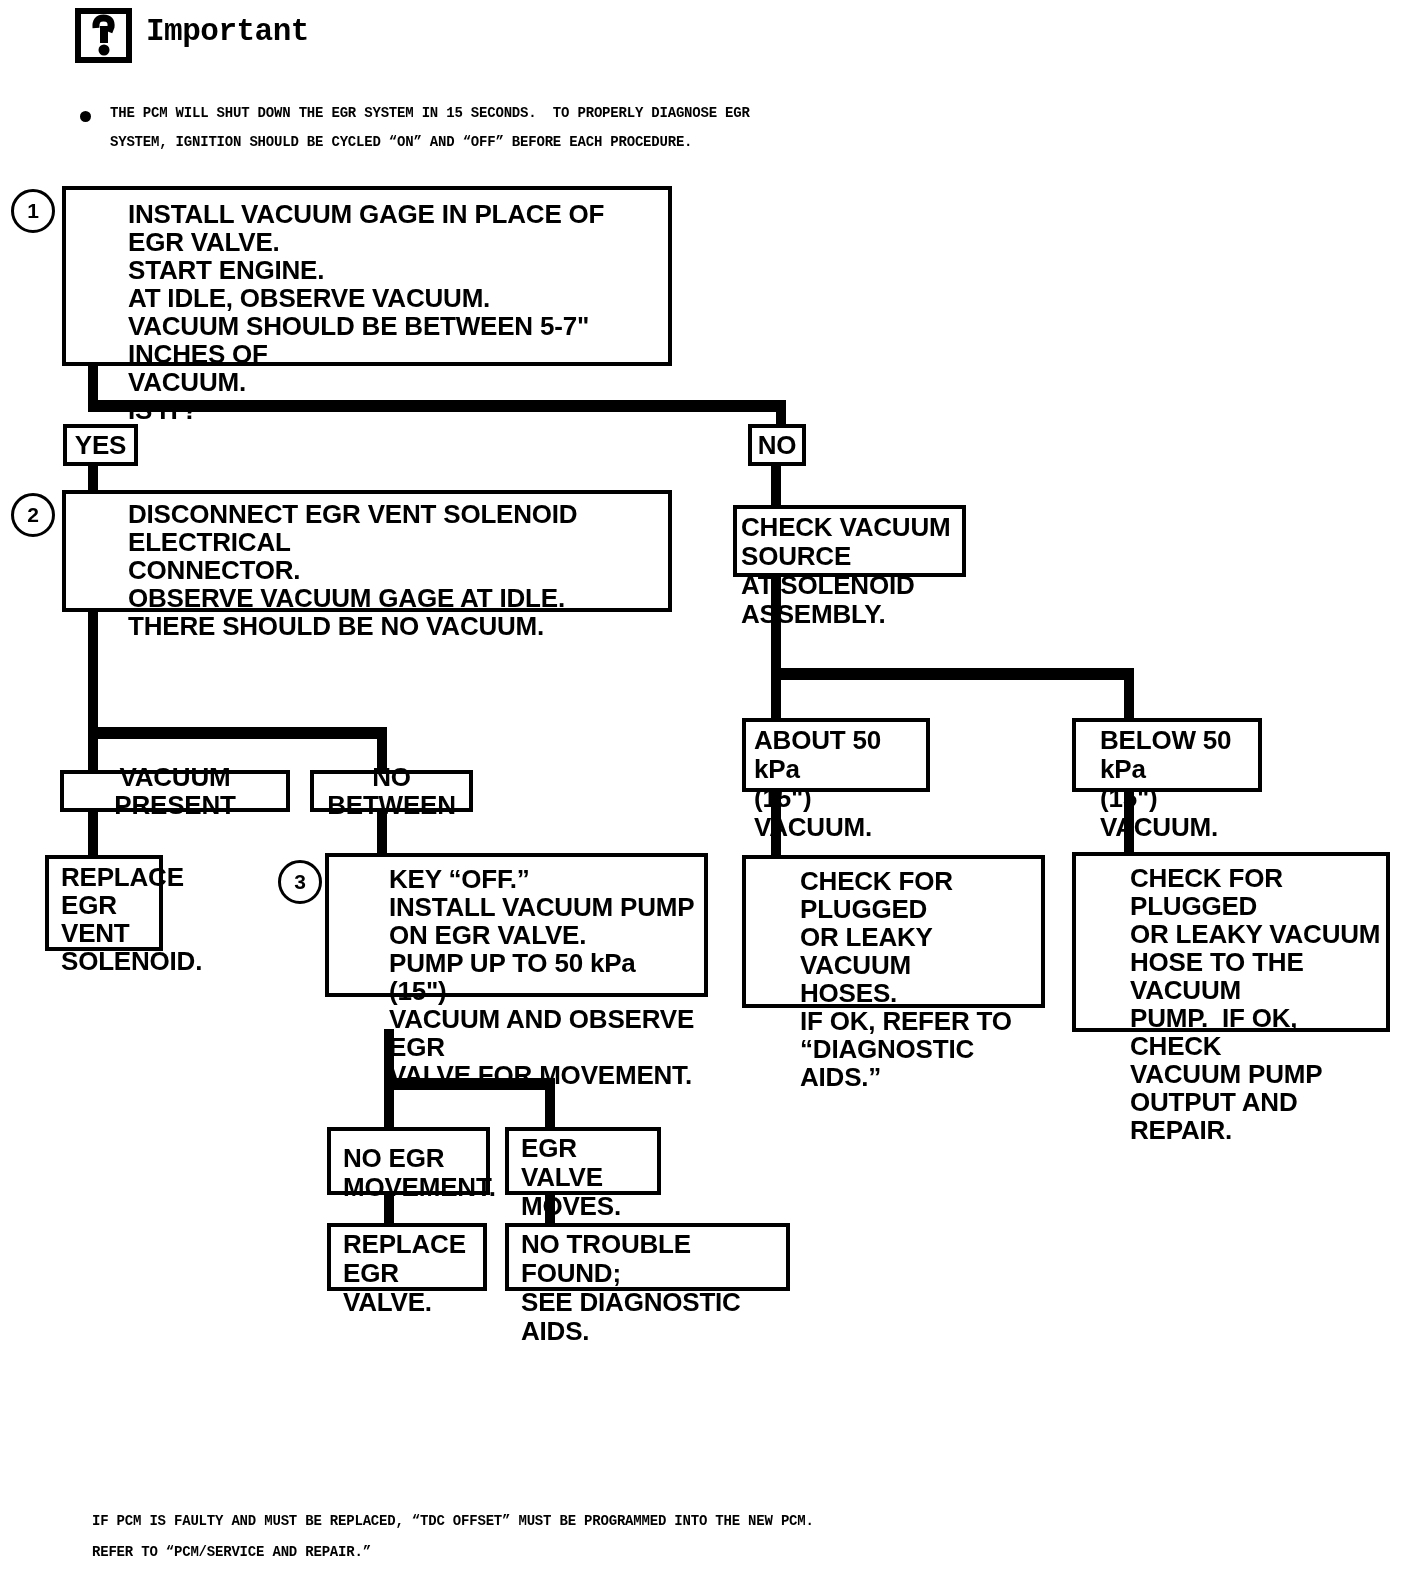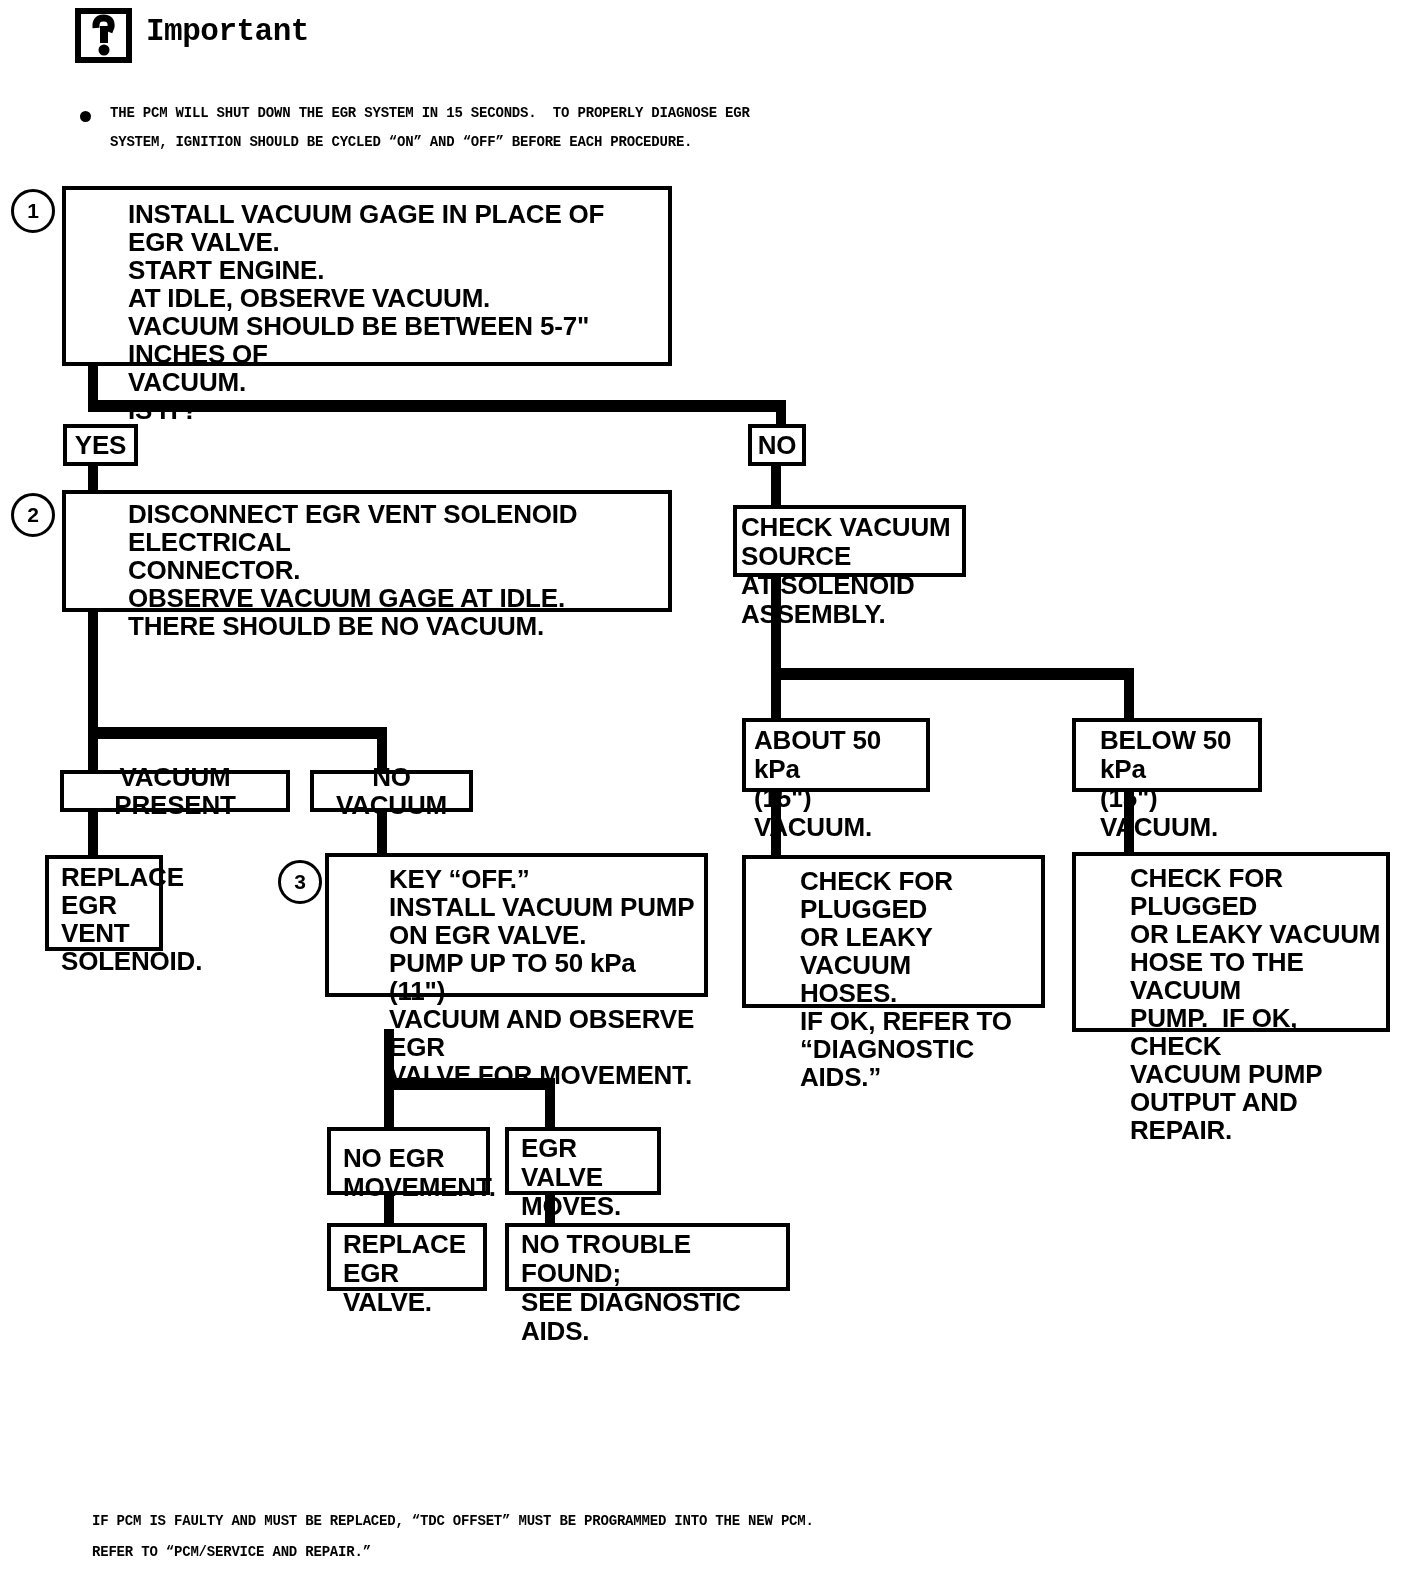--- a/index.html
+++ b/index.html
@@ -109,21 +109,21 @@
   </div>
 
   <div class="line" style="left:88px;top:610px;width:10px;height:160px;"></div>
   <div class="line" style="left:88px;top:727px;width:299px;height:12px;"></div>
   <div class="line" style="left:377px;top:735px;width:10px;height:36px;"></div>
 
   <div class="fbox center" style="left:60px;top:770px;width:230px;height:42px;">
       <span class="lbl">VACUUM PRESENT</span>
     </div>
   <div class="fbox center" style="left:310px;top:770px;width:163px;height:42px;">
-      <span class="lbl">NO  VACUUM</span>
+      <span class="lbl">NO  BETWEEN</span>
     </div>
 
   <div class="line" style="left:88px;top:810px;width:10px;height:46px;"></div>
   <div class="line" style="left:377px;top:810px;width:10px;height:44px;"></div>
 
   <div class="fbox" style="left:45px;top:855px;width:118px;height:96px;padding:4px 0 0 12px;">
     <span class="lbl">REPLACE
 EGR VENT
 SOLENOID.</span>
   </div>
@@ -134,21 +134,21 @@
         <span class="dotcol"><span class="dot"></span></span>
         <span class="bt">KEY “OFF.”</span>
       </div>
     <div class="bi">
         <span class="dotcol"><span class="dot"></span></span>
         <span class="bt">INSTALL VACUUM PUMP
 ON EGR VALVE.</span>
       </div>
     <div class="bi">
         <span class="dotcol"><span class="dot"></span></span>
-        <span class="bt">PUMP UP TO 50 kPa (11")
+        <span class="bt">PUMP UP TO 50 kPa (15")
 VACUUM AND OBSERVE EGR
 VALVE FOR MOVEMENT.</span>
       </div>
   </div>
 
   <div class="line" style="left:771px;top:575px;width:10px;height:145px;"></div>
   <div class="line" style="left:771px;top:668px;width:363px;height:12px;"></div>
   <div class="line" style="left:1124px;top:676px;width:10px;height:44px;"></div>
 
   <div class="fbox" style="left:742px;top:718px;width:188px;height:74px;padding:4px 8px;line-height:29px;"><span class="lbl">ABOUT 50 kPa

